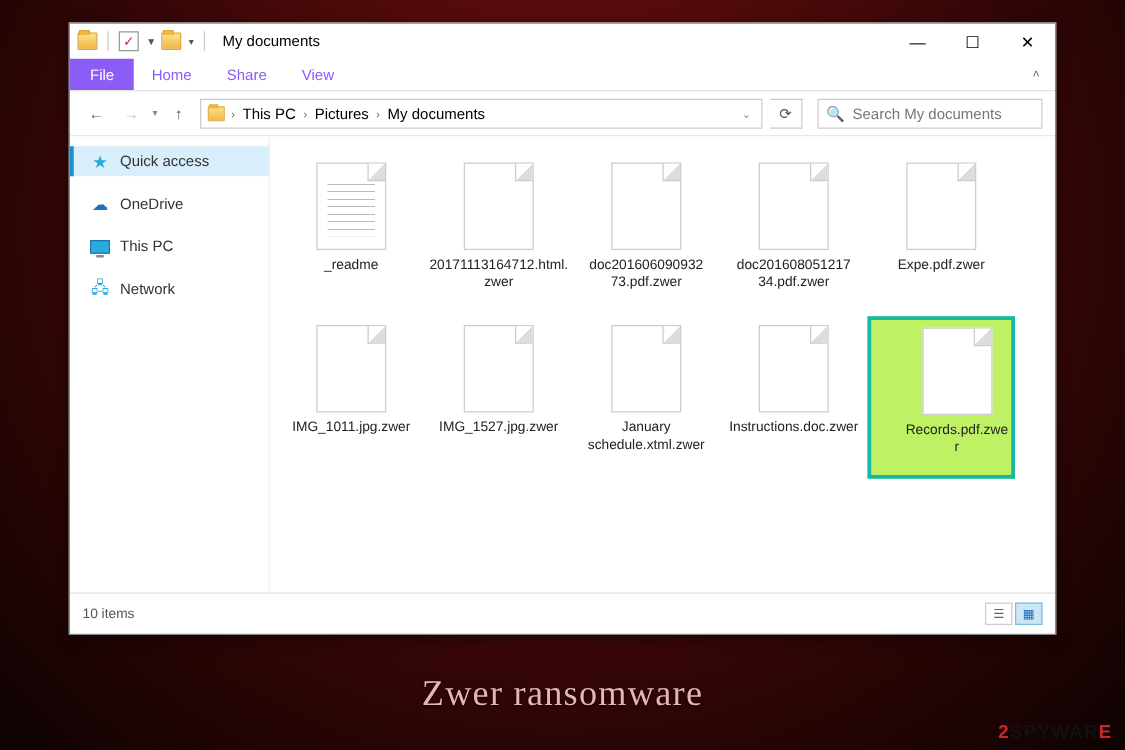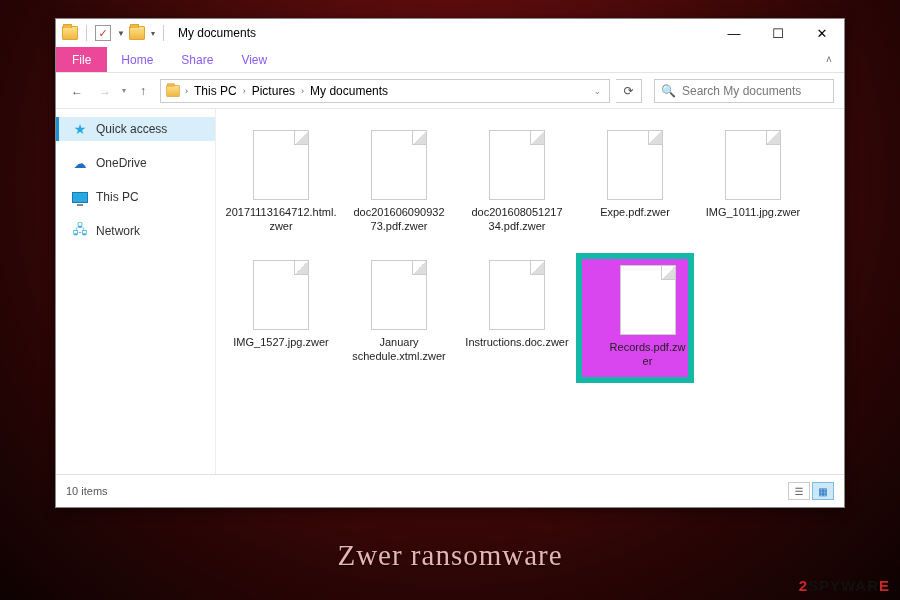--- a/index.html
+++ b/index.html
@@ -19,21 +19,21 @@
   .mini-folder { width: 16px; height: 14px; background: linear-gradient(#ffe08a,#f0b742); border:1px solid #dca637; border-radius:1px; position:relative; }
   .mini-folder::before { content:""; position:absolute; top:-3px; left:0; width:7px; height:3px; background:#f0b742; border:1px solid #dca637; border-bottom:none; border-radius:1px 1px 0 0;}
   .qat-sep { width:1px; height:16px; background:#ccc; margin:0 4px;}
   .qat-check { width:16px; height:16px; border:1px solid #999; display:flex;align-items:center;justify-content:center;font-size:11px;color:#c0392b;}
   .qat-caret { font-size:8px; color:#555; margin-left:2px;}
   .titlebar .title-text { margin-left:10px; }
   .titlebar .wincontrols { margin-left:auto; display:flex; }
   .winbtn { width:44px; height:28px; display:flex; align-items:center; justify-content:center; font-size:13px; }
   
   .ribbon { height:26px; display:flex; align-items:stretch; border-bottom:1px solid #e3e3e3; font-size:12px; }
-  .ribbon .file-tab { background:#ec4899; color:#fff; padding:0 16px; display:flex; align-items:center; }
+  .ribbon .file-tab { background:#8b5cf6; color:#fff; padding:0 16px; display:flex; align-items:center; }
   .ribbon .tab { padding:0 14px; display:flex; align-items:center; color:#8b5cf6; }
   .ribbon .expand { margin-left:auto; width:30px; display:flex; align-items:center; justify-content:center; color:#666; font-size:10px;}
   
   .navbar { height:36px; display:flex; align-items:center; gap:6px; padding:0 10px; border-bottom:1px solid #e8e8e8; font-size:12px; }
   .navbtn { width:22px; height:22px; display:flex; align-items:center; justify-content:center; color:#555; border-radius:2px;}
   .navbtn.disabled { color:#bbb; }
   .histcaret { font-size:8px; color:#888; }
   .addressbar { flex:1; height:24px; border:1px solid #ccc; display:flex; align-items:center; padding:0 4px; gap:4px; }
   .addressbar .crumb { padding:0 2px; color:#000; display:flex; align-items:center; gap:4px;}
   .addressbar .crumbsep { font-size:9px; color:#666; }
@@ -47,21 +47,21 @@
   .sicon { width:16px; height:16px; display:flex; align-items:center; justify-content:center; }
   .star { color:#2aa9e0; font-size:14px;}
   .cloud { color:#1e6fc0; font-size:13px;}
   .pc { width:16px; height:11px; background:#2aa9e0; border:1px solid #1878b0; position:relative;}
   .pc::after{content:"";position:absolute;left:4px;top:11px;width:6px;height:2px;background:#888;}
   .netglobe { color:#2aa9e0; font-size:13px;}
   
   .content { flex:1; padding:14px 6px 0 6px; overflow:auto; position:relative;}
   .filegrid { display:flex; flex-wrap:wrap; gap:0; }
   .file { width:118px; height:130px; display:flex; flex-direction:column; align-items:center; text-align:center; font-size:11px; color:#222; padding:6px 2px; border:1px solid transparent;}
-  .file.selected { border:6px solid #14b8a6; background:#d946ef;padding-left:27px;}
+  .file.selected { border:3px solid #14b8a6; background:#bef264;padding-left:27px;}
   .file .thumb { width:56px; height:70px; background:#fff; border:1px solid #ccc; position:relative; margin-bottom:6px;}
   .file .thumb .fold { position:absolute; top:0; right:0; width:14px; height:14px; background:linear-gradient(135deg,#fff 0 50%,#ddd 50% 100%); border-left:1px solid #ccc; border-bottom:1px solid #ccc;}
   .file .thumb.textdoc::before { content:""; position:absolute; left:8px; right:8px; top:16px; bottom:10px; background:repeating-linear-gradient(#bbb 0 1px, transparent 1px 6px);}
   .file .label { line-height:1.25; word-break:break-word; max-width:112px;}
   
   .statusbar { height:24px; border-top:1px solid #e2e2e2; display:flex; align-items:center; padding:16px 10px; font-size:11px; color:#555;}
   .statusbar .viewbtns { margin-left:auto; display:flex; gap:2px;}
   .vbtn { width:22px; height:18px; border:1px solid #ccc; display:flex; align-items:center; justify-content:center; font-size:10px; color:#666;}
   .vbtn.active { background:#cce8f6; border-color:#7abde0; color:#1e6fc0;}
   
@@ -142,20 +142,26 @@
       </div>
       <div class="side-item">
         <span class="sicon netglobe">🖧</span>
         <span>Network</span>
       </div>
     </div>
 
     <div class="content">
       <div class="filegrid" id="filegrid">
           <div class="file">
+            <div class="thumb textdoc">
+              <div class="fold"></div>
+            </div>
+            <div class="label">_readme</div>
+          </div>
+          <div class="file">
             <div class="thumb">
               <div class="fold"></div>
             </div>
             <div class="label">20171113164712.html.zwer</div>
           </div>
           <div class="file">
             <div class="thumb">
               <div class="fold"></div>
             </div>
             <div class="label">doc201606090932 73.pdf.zwer</div>

